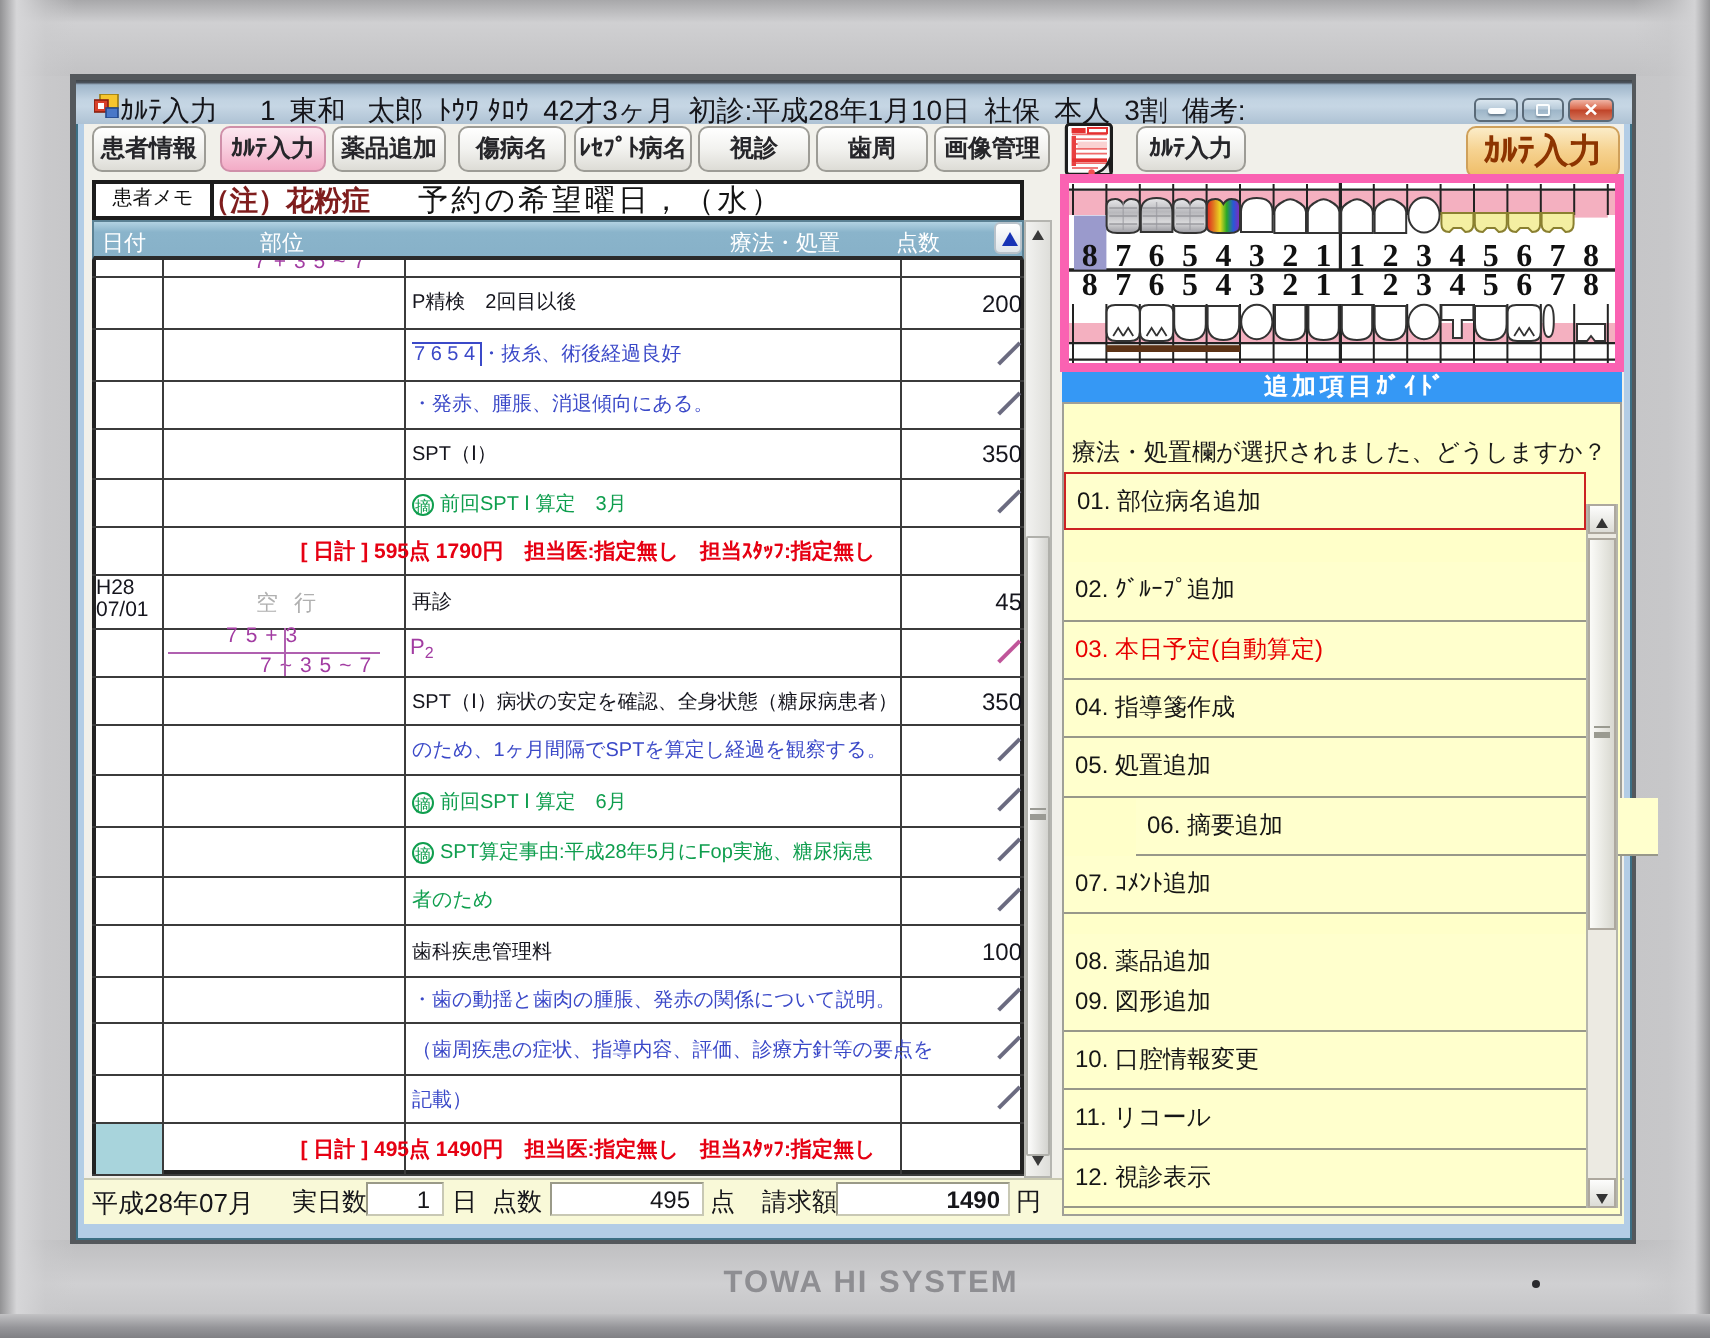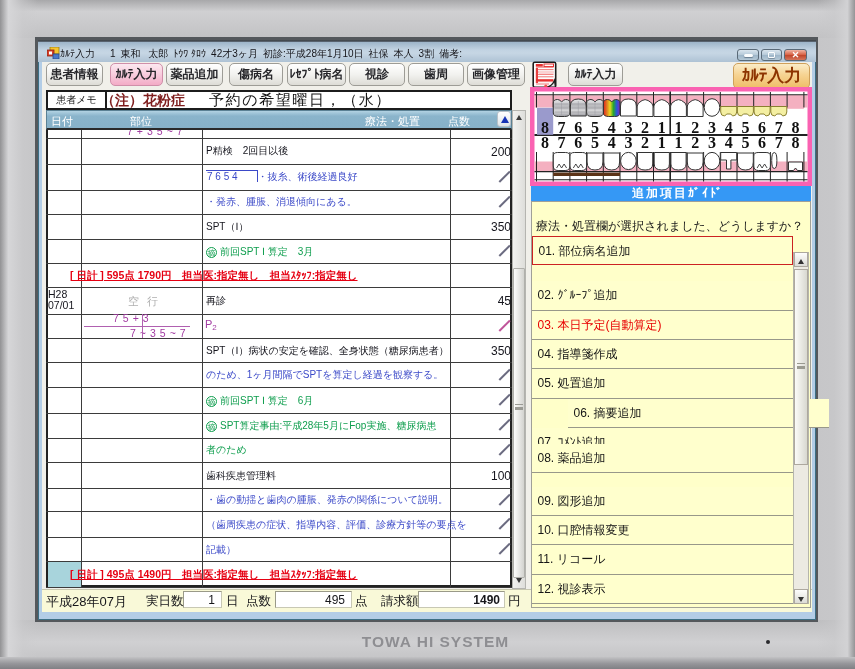--- a/index.html
+++ b/index.html
@@ -7,21 +7,21 @@
 #bezt{left:0;top:0;width:855px;height:38px;background:linear-gradient(180deg,#a8a8aa 0%,#d0d0d2 30%,#cacacc 60%,#c2c2c4 100%);}
 #bezb{left:0;top:620px;width:855px;height:49px;background:linear-gradient(180deg,#bebec0 0%,#d0d0d2 45%,#c6c6c8 75%);}
 #bezl{left:0;top:0;width:38px;height:669px;background:linear-gradient(90deg,#929294 0%,#d6d6d8 22%,rgba(203,203,205,0.55) 60%,rgba(191,191,193,0) 100%);}
 #bezr{left:817px;top:0;width:38px;height:669px;background:linear-gradient(270deg,#949496 0%,#d2d2d4 20%,rgba(200,200,202,0.55) 55%,rgba(187,187,189,0) 100%);}
 #bezbot{left:0;top:657px;width:855px;height:12px;background:linear-gradient(180deg,#c2c2c4,#96969a 55%,#808084);}
 #towa{left:8px;top:633px;width:855px;text-align:center;font-weight:bold;font-size:15.5px;color:#8e8e92;letter-spacing:1px;}
 #led{left:766px;top:640px;width:4px;height:4px;background:#2a2a2e;border-radius:50%;}
 #rim{left:35px;top:37px;width:783px;height:585px;background:#54585c;}
 #win{left:38px;top:40px;width:778px;height:580px;background:#b3cde6;border:1px solid #3c6f84;border-radius:3px 3px 0 0;}
 #titlebar{left:38px;top:40px;width:778px;height:22px;background:linear-gradient(180deg,#3f4448 0%,#4a525c 6%,#9fb6ca 11%,#c2d3e2 45%,#c6d6e4 60%,#aec2d4 100%);}
-#titletxt{left:60px;top:46.5px;font-size:10px;color:#15151a;white-space:pre;}
+#titletxt{left:60px;top:46.5px;font-size:14px;color:#15151a;white-space:pre;}
 .wbtn{top:49px;height:12px;border:1px solid #5a6a78;border-radius:3px;}
 .wbtn.mm{background:linear-gradient(180deg,#d9e5ee,#b8cbda 45%,#9db5c8 50%,#b4c8d6);}
 #bmin{left:737px;width:22px;}
 #bmax{left:761px;width:21px;}
 #bclose{left:784px;width:23px;background:linear-gradient(180deg,#f0b4a4,#d9674b 45%,#c04328 50%,#d4765c);}
 .wbtn span{position:absolute;left:0;top:0;width:100%;height:100%;display:flex;align-items:center;justify-content:center;font-size:9px;line-height:1;color:#fff;font-weight:bold;}
 #content{left:42px;top:62px;width:770px;height:550px;background:#f1f0ea;}
 .tab{position:absolute;top:63px;height:23px;background:linear-gradient(180deg,#ffffff,#f2f2ef 50%,#dddcd6);border:1px solid #9d9c96;border-radius:5px;font-size:12px;font-weight:bold;color:#26262a;text-align:center;line-height:20px;}
 .tabp{background:linear-gradient(180deg,#fce8f0,#f8cfdf 45%,#f3abc6);border-color:#cf8fa9;}
 #endbtn{position:absolute;left:733px;top:63px;width:77px;height:26px;background:linear-gradient(180deg,#fbecc8,#f6d392 45%,#efbd67);border:1px solid #cfa05a;border-radius:5px;font-size:17px;font-weight:bold;color:#8d3400;text-align:center;line-height:24px;}
@@ -36,21 +36,21 @@
 #tbl{left:46px;top:130px;width:466px;height:457px;background:#fff;border-left:2px solid #222;border-right:2px solid #222;border-bottom:2px solid #222;overflow:hidden;}
 .rline{position:absolute;left:46px;width:466px;height:1px;background:#3b3b3b;}
 #c1{left:81px;top:130px;width:1px;height:457px;background:#3b3b3b;}
 #c2{left:202px;top:130px;width:1px;height:457px;background:#3b3b3b;}
 #c3{left:449.5px;top:130px;width:1px;height:457px;background:#3b3b3b;}
 .ct{position:absolute;left:206px;font-size:10px;color:#15151d;white-space:pre;}
 .blue{color:#3b49c8;}
 .green{color:#0f9e4e;}
 .num{position:absolute;font-size:12px;color:#15151d;text-align:right;width:41px;left:470px;}
 .slash{position:absolute;width:14.5px;height:1.5px;transform:rotate(-45deg);background:#756b7a;left:497px;}
-.redrow{position:absolute;left:70px;width:428px;font-size:10.5px;font-weight:bold;color:#e60012;white-space:pre;text-decoration:underline;}
+.redrow{position:absolute;left:80px;width:428px;text-align:center;font-size:10.5px;font-weight:bold;color:#e60012;white-space:pre;}
 .teki{display:inline-block;width:11px;height:11px;border:1px solid #0f9e4e;border-radius:50%;font-size:8px;line-height:11px;text-align:center;vertical-align:-1px;margin-right:3px;}
 #vscroll{left:512px;top:110px;width:14px;height:479px;background:linear-gradient(90deg,#f2f2f0,#dededa);border:1px solid #b5b5b0;}
 .sarrow{position:absolute;left:515.5px;width:0;height:0;border-left:3.5px solid transparent;border-right:3.5px solid transparent;}
 #thumb{left:513px;top:268px;width:12px;height:310px;background:linear-gradient(90deg,#fdfdfc,#d3d3cf);border:1px solid #b0b0ab;border-radius:1px;}
 #grip{left:515px;top:404px;width:8px;height:6px;border-top:1.5px solid #9a9a94;border-bottom:1.5px solid #9a9a94;}
 #grip:after{content:"";position:absolute;left:0;top:2px;width:8px;height:1.5px;background:#9a9a94;}
 #statbar{left:42px;top:589px;width:770px;height:23px;background:#f9f9d8;border-top:1px solid #c8c8b0;}
 .st{position:absolute;top:593px;font-size:12.5px;color:#16161a;}
 .stbox{position:absolute;top:591px;height:17px;background:#fff;border:1px solid #c8c8b4;border-top-color:#9a9a88;border-left-color:#9a9a88;}
 .stv{position:absolute;top:593px;font-size:12px;color:#16161a;text-align:right;}
@@ -159,21 +159,21 @@
 <div class="rline" style="top:561px;"></div>
 <div class="rline" style="top:587px;"></div>
 <div class="abs" id="c1"></div>
 <div class="abs" id="c2"></div>
 <div class="abs" id="c3"></div>
 <div class="abs" style="left:127px;top:130px;width:80px;height:7px;overflow:hidden;">
     <div style="margin-top:-5px;font-size:10.5px;color:#a23ca2;letter-spacing:4px;">7+35~7</div>
   </div>
 <div class="ct " style="top:144.0px;">P精検　2回目以後</div>
 <div class="num" style="top:144.5px;">200</div>
-<div class="ct blue" style="top:170.0px;"><span style="border-top:1.2px solid #3b49c8;border-right:1.2px solid #3b49c8;padding:0 19px 0 1px;">7 6 5 4</span>・抜糸、術後経過良好</div>
+<div class="ct blue" style="top:170.0px;"><span style="border-top:1.2px solid #3b49c8;border-right:1.2px solid #3b49c8;padding:0 2px 0 1px;">7 6 5 4</span>・抜糸、術後経過良好</div>
 <div class="slash" style="top:175.5px;background:#6b6b80;"></div>
 <div class="ct blue" style="top:195.0px;">・発赤、腫脹、消退傾向にある。</div>
 <div class="slash" style="top:200.5px;background:#6b6b80;"></div>
 <div class="ct " style="top:219.75px;">SPT（Ⅰ）</div>
 <div class="num" style="top:220.25px;">350</div>
 <div class="ct green" style="top:244.5px;"><span class="teki">摘</span>前回SPT Ⅰ 算定　3月</div>
 <div class="slash" style="top:250.0px;background:#6b6b80;"></div>
 <div class="redrow" style="top:268.5px;">[ 日計 ] 595点 1790円　担当医:指定無し　担当ｽﾀｯﾌ:指定無し</div>
 <div class="abs" style="left:48px;top:288.5px;width:33px;text-align:left;font-size:10.5px;color:#15151d;line-height:11.5px;">H28<br>07/01</div>
 <div class="abs" style="left:128px;top:294px;font-size:11px;color:#b0b0b0;letter-spacing:8px;">空行</div>
@@ -380,21 +380,21 @@
   </div>
 <div class="gitem" style="top:369.3px;height:29.33px;">
     <span>05. 処置追加</span>
   </div>
 <div class="gitem" style="top:398.6px;height:29.33px;margin-left:36px;">
     <span>06. 摘要追加</span>
   </div>
 <div class="gitem" style="top:428.0px;height:29.33px;">
     <span>07. ｺﾒﾝﾄ追加</span>
   </div>
-<div class="gitem" style="top:444px;height:29.33px;">
+<div class="gitem" style="top:467px;height:29.33px;">
     <span>08. 薬品追加</span>
   </div>
 <div class="gitem" style="top:486.6px;height:29.33px;">
     <span>09. 図形追加</span>
   </div>
 <div class="gitem" style="top:516.0px;height:29.33px;">
     <span>10. 口腔情報変更</span>
   </div>
 <div class="gitem" style="top:545.3px;height:29.33px;padding-left:36px;">
     <span>11. リコール</span>

